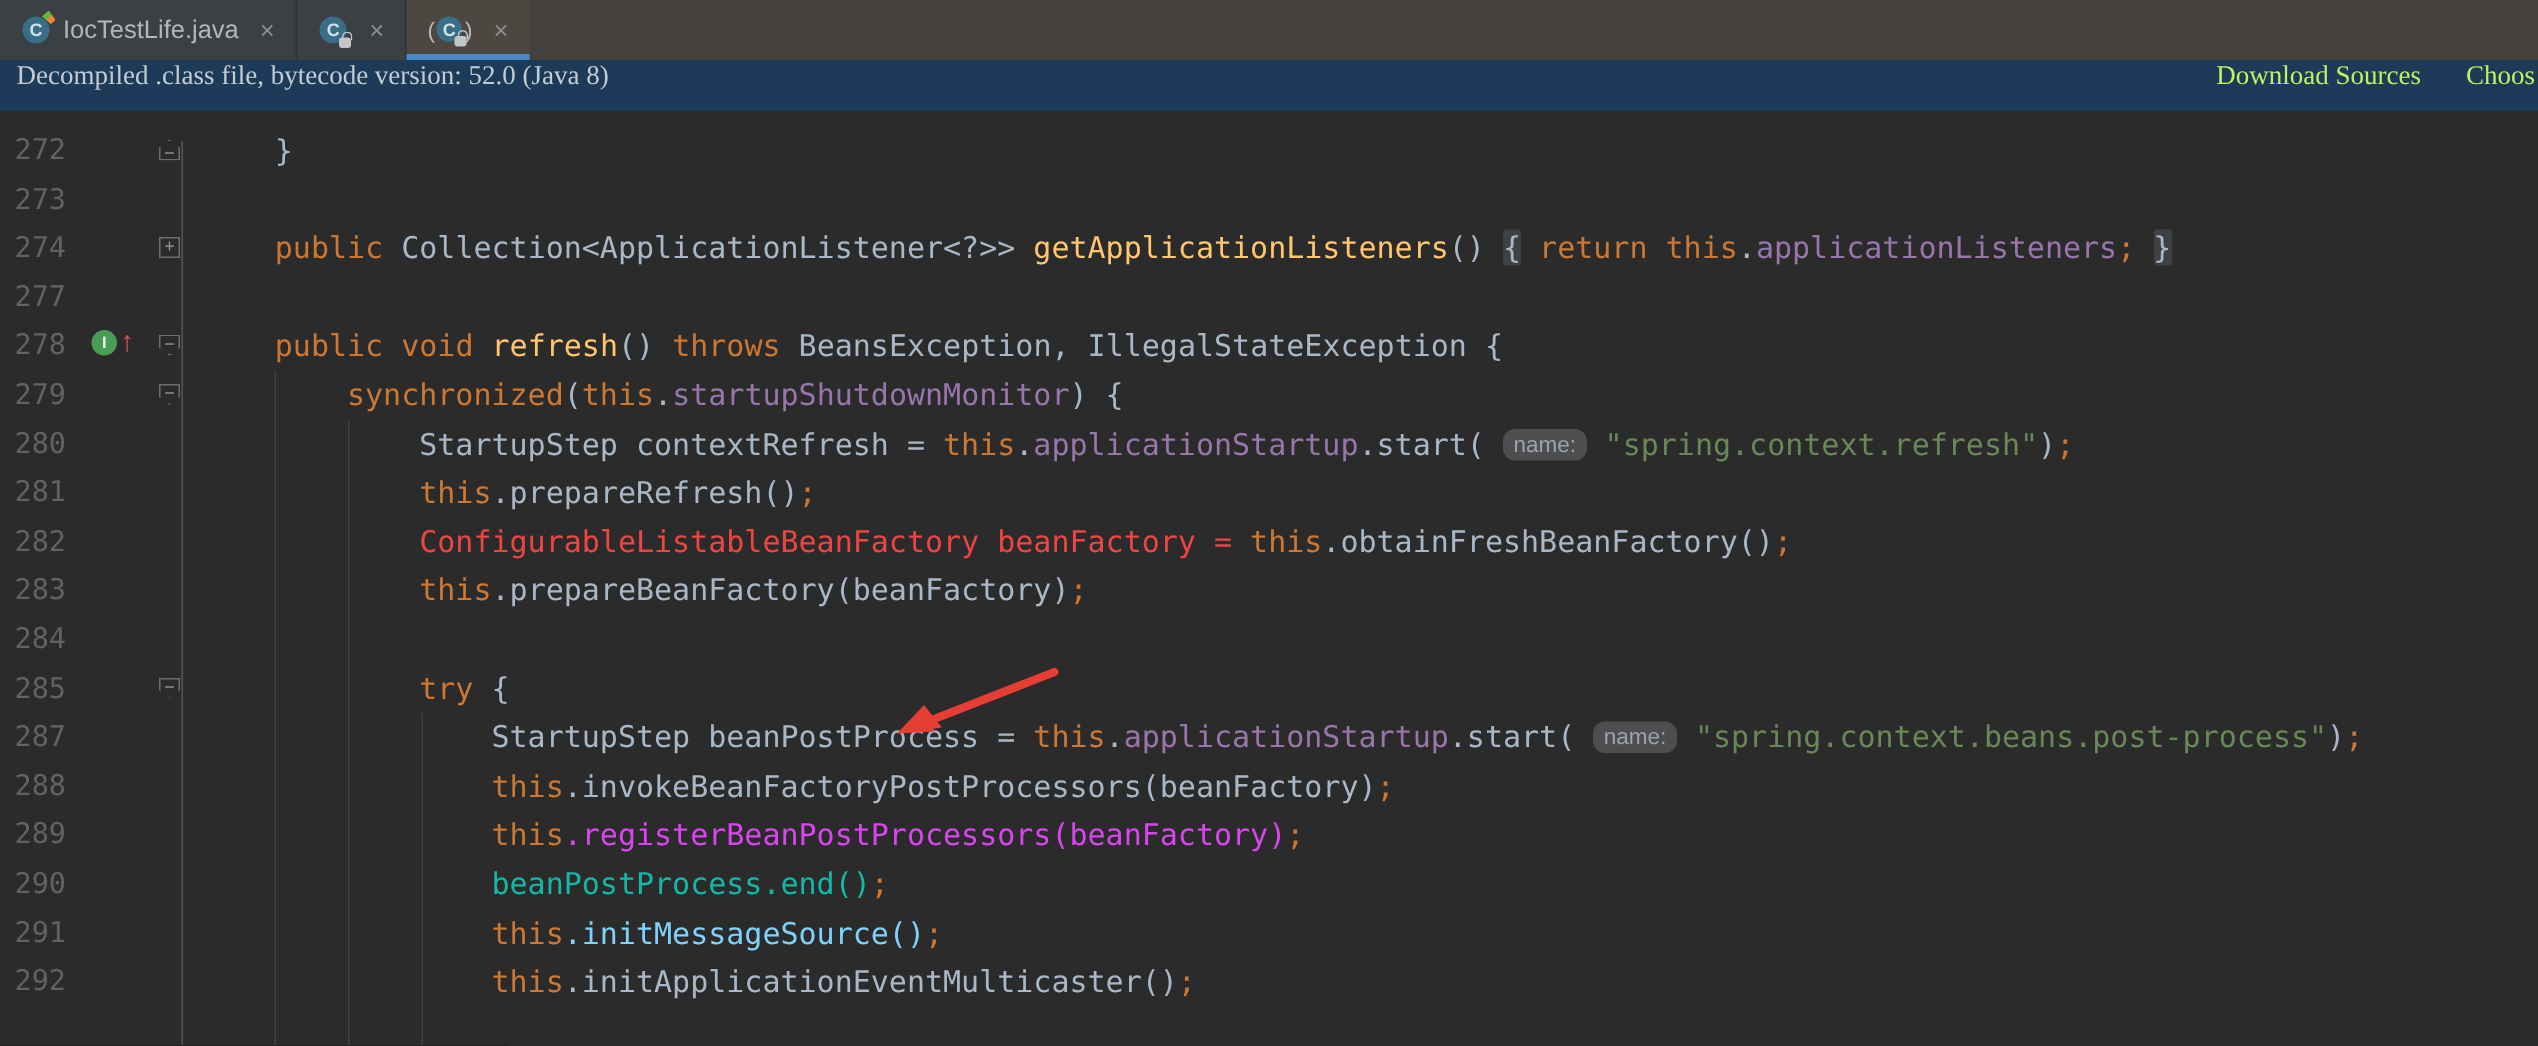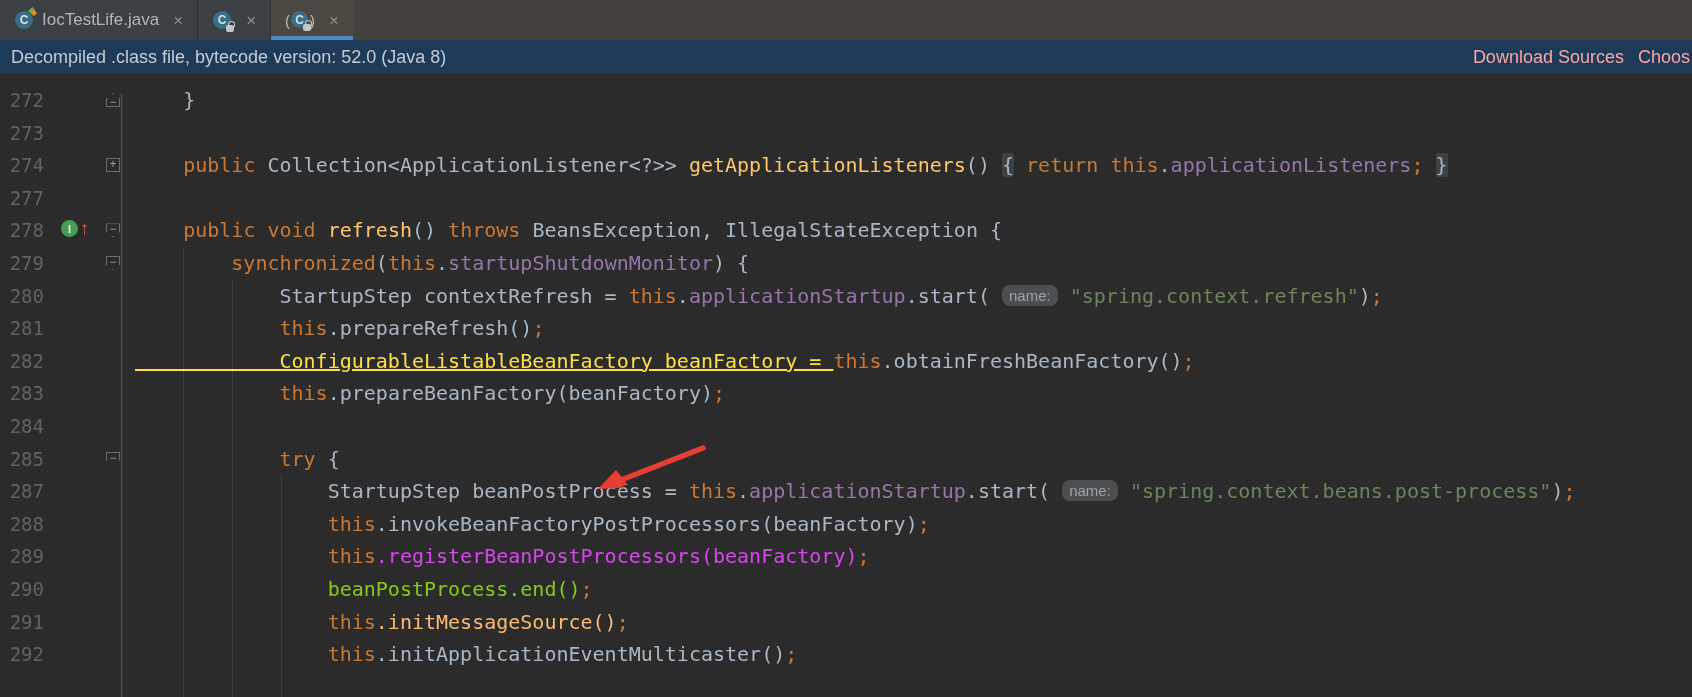--- a/index.html
+++ b/index.html
@@ -48,25 +48,25 @@
   }
   .lock-badge::before {
     content:""; position:absolute; left:1.5px; top:-4px; width:5px; height:5px;
     border:1.5px solid #c2c6c9; border-bottom:none; border-radius:4px 4px 0 0;
   }
   .abstract-wrap { display:flex; align-items:center; color:#b6bcbf; font-size:15px; gap:1px; }
 
   
   #banner {
     position:absolute; top:40px; left:0; width:100%; height:34px;
-    background:#1d3b58; display:flex; align-items:center;
-    color:#c3ccd4; font-size:18px; padding:0 2px 0 11px;
+    background:#1d3b58; display:flex; align-items:flex-start;
+    color:#c3ccd4; font-size:18px; padding:0 2px 0 11px;font-family:Liberation Serif, serif;
   }
   #banner .msg { flex:1 1 auto; }
-  #banner .blink { color:#fca5a5; margin-left:14px; cursor:pointer; white-space:nowrap; }
+  #banner .blink { color:#bef264; margin-left:30px; cursor:pointer; white-space:nowrap; }
 
   
   #editor {
     position:absolute; top:74px; left:0; right:0; bottom:0;
     background:#2b2b2b; overflow:hidden; padding-top:10px;
   }
   .guide { position:absolute; width:1px; background:#3d3f41; bottom:0; z-index:1; }
   #fold-line { position:absolute; left:121px; top:20px; bottom:0; width:1px; background:#55585a; z-index:2; }
 
   .row { position:relative; height:32.6px; width:100%; }
@@ -196,21 +196,21 @@
         <div class="row">
           <span class="ln">280</span>
           <span class="code"><span style="color: rgb(169, 183, 198);">            StartupStep contextRefresh = </span><span style="color: rgb(204, 120, 50);">this</span><span style="color: rgb(169, 183, 198);">.</span><span style="color: rgb(152, 118, 170);">applicationStartup</span><span style="color: rgb(169, 183, 198);">.start( </span><span class="hint-pill">name:</span><span style="color: rgb(169, 183, 198);"> </span><span style="color: rgb(106, 135, 89);">"spring.context.refresh"</span><span style="color: rgb(169, 183, 198);">)</span><span style="color: rgb(204, 120, 50);">;</span></span>
         </div>
         <div class="row">
           <span class="ln">281</span>
           <span class="code"><span style="color: rgb(169, 183, 198);">            </span><span style="color: rgb(204, 120, 50);">this</span><span style="color: rgb(169, 183, 198);">.prepareRefresh()</span><span style="color: rgb(204, 120, 50);">;</span></span>
         </div>
         <div class="row">
           <span class="ln">282</span>
-          <span class="code"><span style="color: #fde047; text-decoration: underline;">            ConfigurableListableBeanFactory beanFactory = </span><span style="color: rgb(204, 120, 50);">this</span><span style="color: rgb(169, 183, 198);">.obtainFreshBeanFactory()</span><span style="color: rgb(204, 120, 50);">;</span></span>
+          <span class="code"><span style="color: #ef4444;">            ConfigurableListableBeanFactory beanFactory = </span><span style="color: rgb(204, 120, 50);">this</span><span style="color: rgb(169, 183, 198);">.obtainFreshBeanFactory()</span><span style="color: rgb(204, 120, 50);">;</span></span>
         </div>
         <div class="row">
           <span class="ln">283</span>
           <span class="code"><span style="color: rgb(169, 183, 198);">            </span><span style="color: rgb(204, 120, 50);">this</span><span style="color: rgb(169, 183, 198);">.prepareBeanFactory(beanFactory)</span><span style="color: rgb(204, 120, 50);">;</span></span>
         </div>
         <div class="row">
           <span class="ln">284</span>
           <span class="code"></span>
         </div>
         <div class="row">
@@ -225,25 +225,25 @@
         <div class="row">
           <span class="ln">288</span>
           <span class="code"><span style="color: rgb(169, 183, 198);">                </span><span style="color: rgb(204, 120, 50);">this</span><span style="color: rgb(169, 183, 198);">.invokeBeanFactoryPostProcessors(beanFactory)</span><span style="color: rgb(204, 120, 50);">;</span></span>
         </div>
         <div class="row">
           <span class="ln">289</span>
           <span class="code"><span style="color: rgb(169, 183, 198);">                </span><span style="color: rgb(204, 120, 50);">this</span><span style="color: #d946ef;">.registerBeanPostProcessors(beanFactory)</span><span style="color: rgb(204, 120, 50);">;</span></span>
         </div>
         <div class="row">
           <span class="ln">290</span>
-          <span class="code"><span style="color: #84cc16; margin-top: 35px;">                beanPostProcess.end()</span><span style="color: rgb(204, 120, 50);">;</span></span>
+          <span class="code"><span style="color: #14b8a6; margin-top: 35px;">                beanPostProcess.end()</span><span style="color: rgb(204, 120, 50);">;</span></span>
         </div>
         <div class="row">
           <span class="ln">291</span>
-          <span class="code"><span style="color: rgb(169, 183, 198);">                </span><span style="color: rgb(204, 120, 50);">this</span><span style="color: #fdba74;">.initMessageSource()</span><span style="color: rgb(204, 120, 50);">;</span></span>
+          <span class="code"><span style="color: rgb(169, 183, 198);">                </span><span style="color: rgb(204, 120, 50);">this</span><span style="color: #7dd3fc;">.initMessageSource()</span><span style="color: rgb(204, 120, 50);">;</span></span>
         </div>
         <div class="row">
           <span class="ln">292</span>
           <span class="code"><span style="color: rgb(169, 183, 198);">                </span><span style="color: rgb(204, 120, 50);">this</span><span style="color: rgb(169, 183, 198);">.initApplicationEventMulticaster()</span><span style="color: rgb(204, 120, 50);">;</span></span>
         </div>
       </div>
   </div>
 
   <svg id="arrow-svg" width="1692" height="697">
     <line x1="703" y1="448" x2="621" y2="480" stroke="#e53e35" stroke-width="5.5" stroke-linecap="round"></line>

